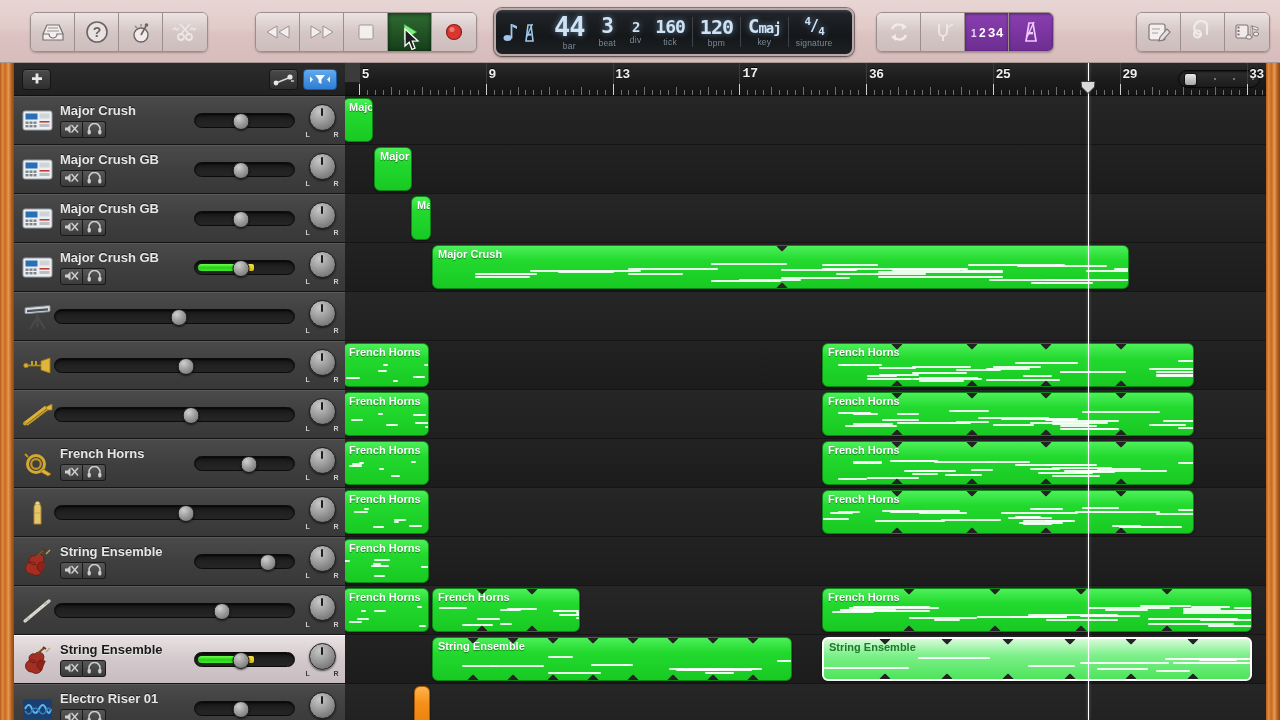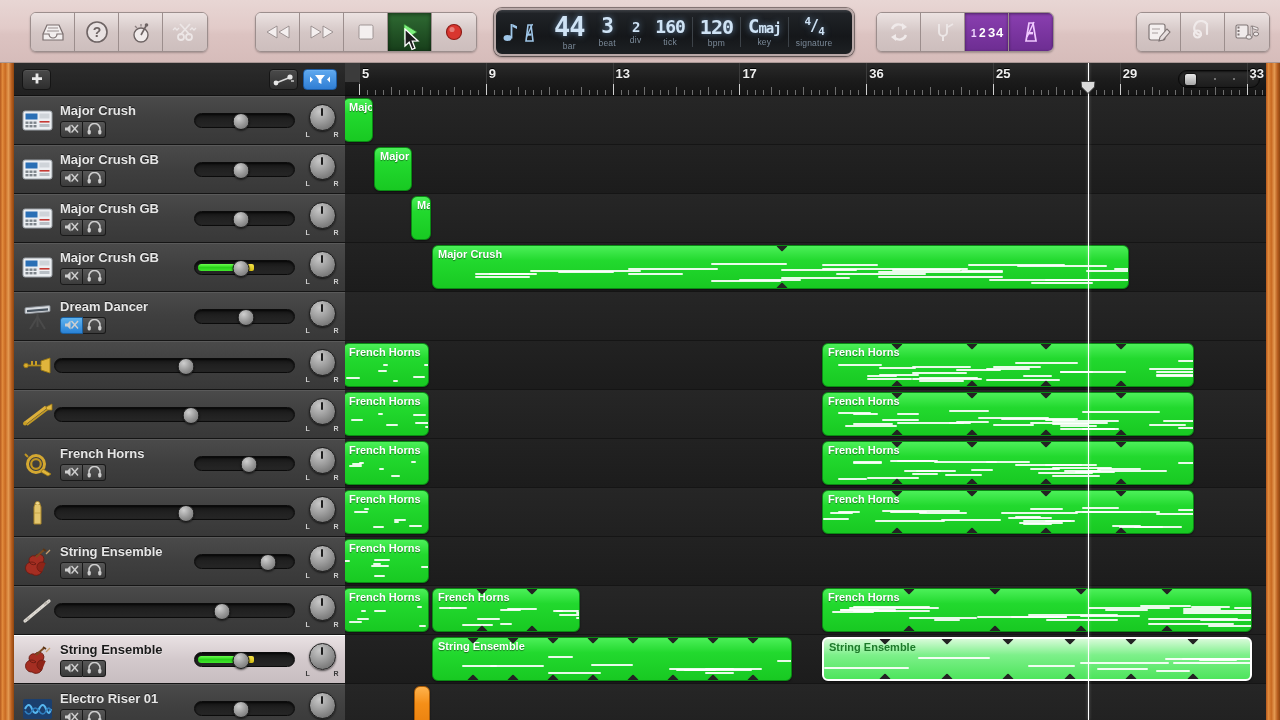--- a/index.html
+++ b/index.html
@@ -698,39 +698,20 @@
           </div>
           <div class="track-row">
             <div class="tr-icon">
               <svg width="31" height="28" viewBox="0 0 31 28">
                 <rect x="3" y="5" width="25" height="6" rx="1" fill="#d9dde2" stroke="#8a9096" stroke-width=".9" transform="skewY(-5)"></rect>
                 <rect x="5" y="7.5" width="21" height="2.2" fill="#4a5560" transform="skewY(-5)"></rect>
                 <path d="M15.5 11 L15.5 24" stroke="#4a4a4a" stroke-width="2"></path>
                 <path d="M8 26 L15.5 14 L23 26" fill="none" stroke="#4a4a4a" stroke-width="2"></path>
               </svg>
             </div>
-       <div class="tr-mid">
-         <div class="track-name">Dream Dancer</div>
-         <div class="tr-btns">
-           <div class="sm-btn on">
-                  <span><svg width="15" height="12" viewBox="0 0 15 12">
-                      <path d="M1 4.5 L3.5 4.5 L6.5 1.5 L6.5 10.5 L3.5 7.5 L1 7.5 Z" fill="#cfcfcf"></path>
-                      <line x1="7.5" y1="2" x2="14" y2="9.5" stroke="#cfcfcf" stroke-width="1.4"></line>
-                      <line x1="14" y1="2" x2="7.5" y2="9.5" stroke="#cfcfcf" stroke-width="1.4"></line>
-                    </svg></span>
-                </div>
-           <div class="sm-btn">
-                  <span><svg width="15" height="12" viewBox="0 0 15 12">
-                      <path d="M2 8 L2 6 a5.5 5.5 0 0 1 11 0 L13 8" fill="none" stroke="#cfcfcf" stroke-width="1.5"></path>
-                      <rect x="0.6" y="7" width="3.2" height="4.4" rx="1.3" fill="#cfcfcf"></rect>
-                      <rect x="11.2" y="7" width="3.2" height="4.4" rx="1.3" fill="#cfcfcf"></rect>
-                    </svg></span>
-                </div>
-         </div>
-       </div>
        <div class="tr-slider">
          <div class="slider-track">
 
            <div class="slider-knob" style="left:52%"></div>
          </div>
        </div>
        <div class="tr-knob">
          <div class="knob-dial"></div>
          <div class="knob-lr">
                 <span>L</span>
@@ -1010,21 +991,21 @@
           <div class="zs-dot"></div>
             <div class="zs-dot"></div>
             <div class="zs-dot"></div>
         </div>
       <div class="ruler-num" style="left: 14px;">5</div>
           <div class="ruler-bar-line" style="left: 14px;"></div>
           <div class="ruler-num" style="left: 140.8px;">9</div>
           <div class="ruler-bar-line" style="left: 140.8px;"></div>
           <div class="ruler-num" style="left: 267.6px;">13</div>
           <div class="ruler-bar-line" style="left: 267.6px;"></div>
-          <div class="ruler-num" style="left: 394.4px;">17</div>
+          <div class="ruler-num" style="left: 394.4px; font-family: Liberation Mono, monospace;">17</div>
           <div class="ruler-bar-line" style="left: 394.4px;"></div>
           <div class="ruler-num" style="left: 521.2px;">36</div>
           <div class="ruler-bar-line" style="left: 521.2px;"></div>
           <div class="ruler-num" style="left: 648px;">25</div>
           <div class="ruler-bar-line" style="left: 648px;"></div>
           <div class="ruler-num" style="left: 774.8px;">29</div>
           <div class="ruler-bar-line" style="left: 774.8px;"></div>
           <div class="ruler-num" style="left: 901.6px;">33</div>
           <div class="ruler-bar-line" style="left: 901.6px;"></div>
           <div class="ruler-tick" style="left: 14px; height: 11px; background: rgb(208, 208, 208);"></div>

